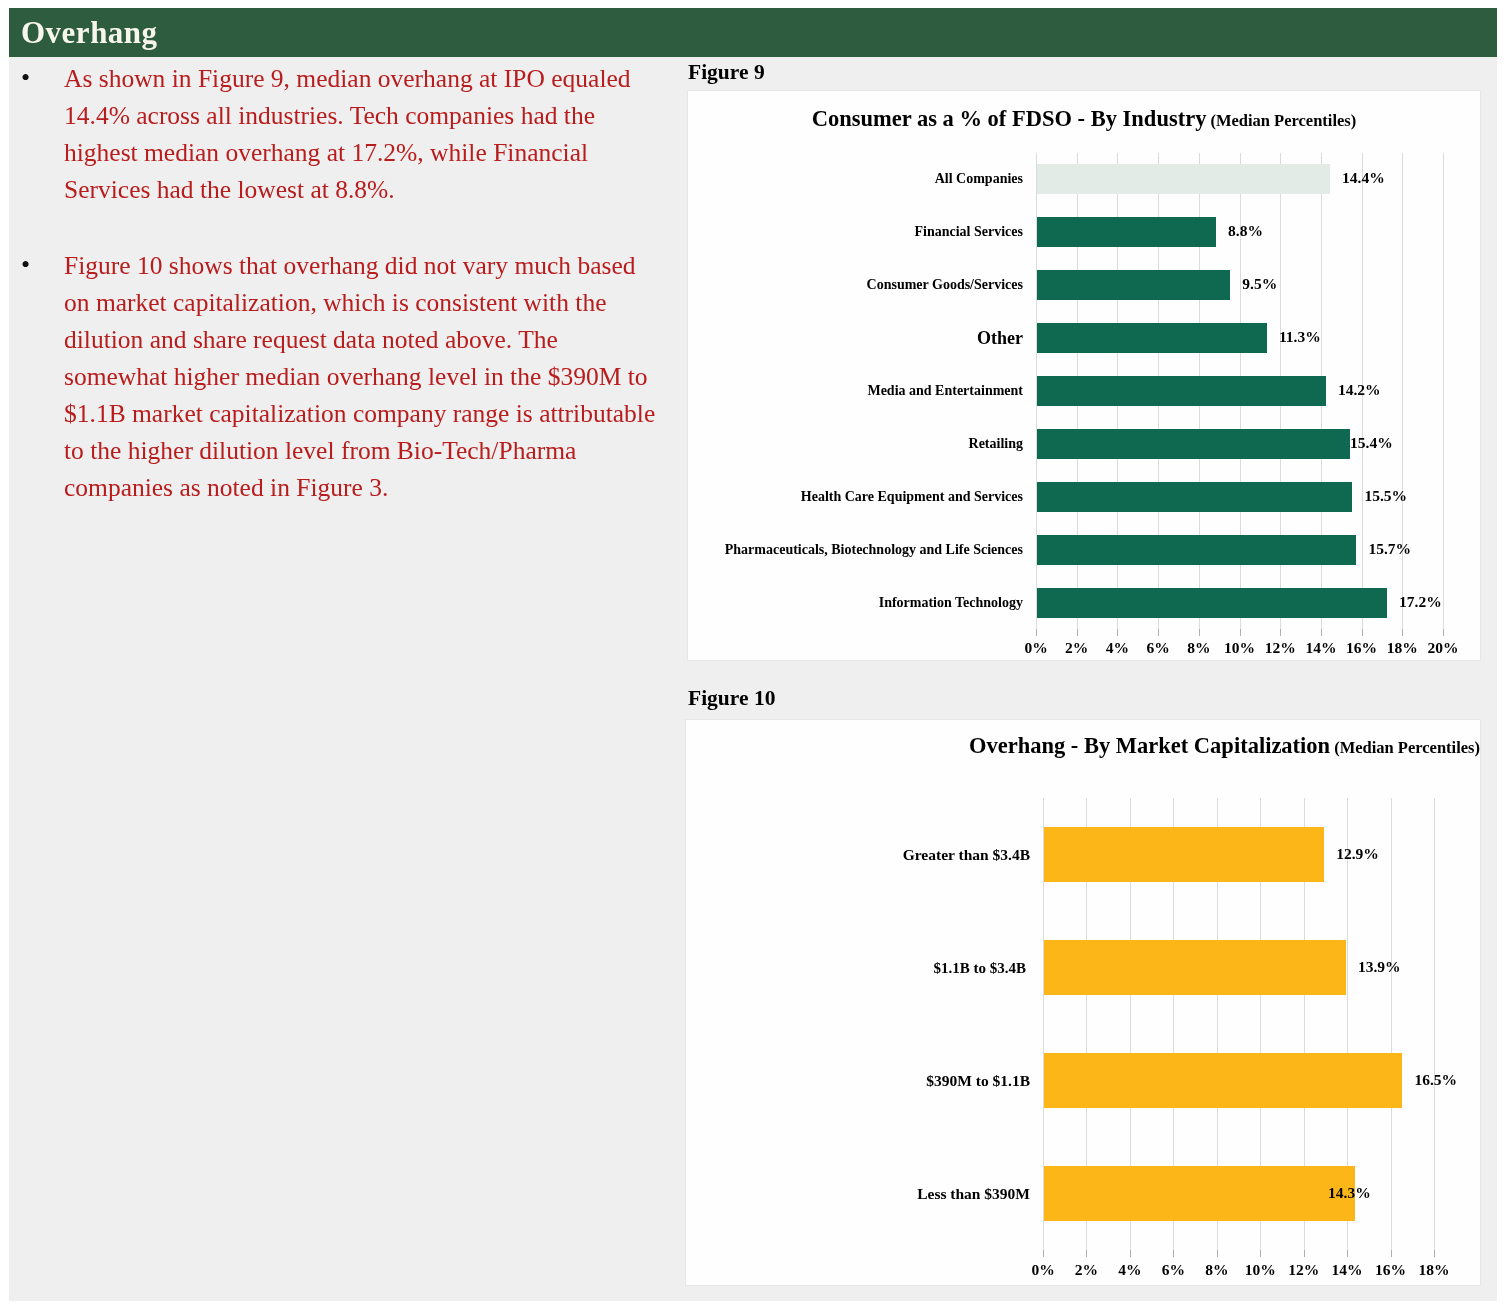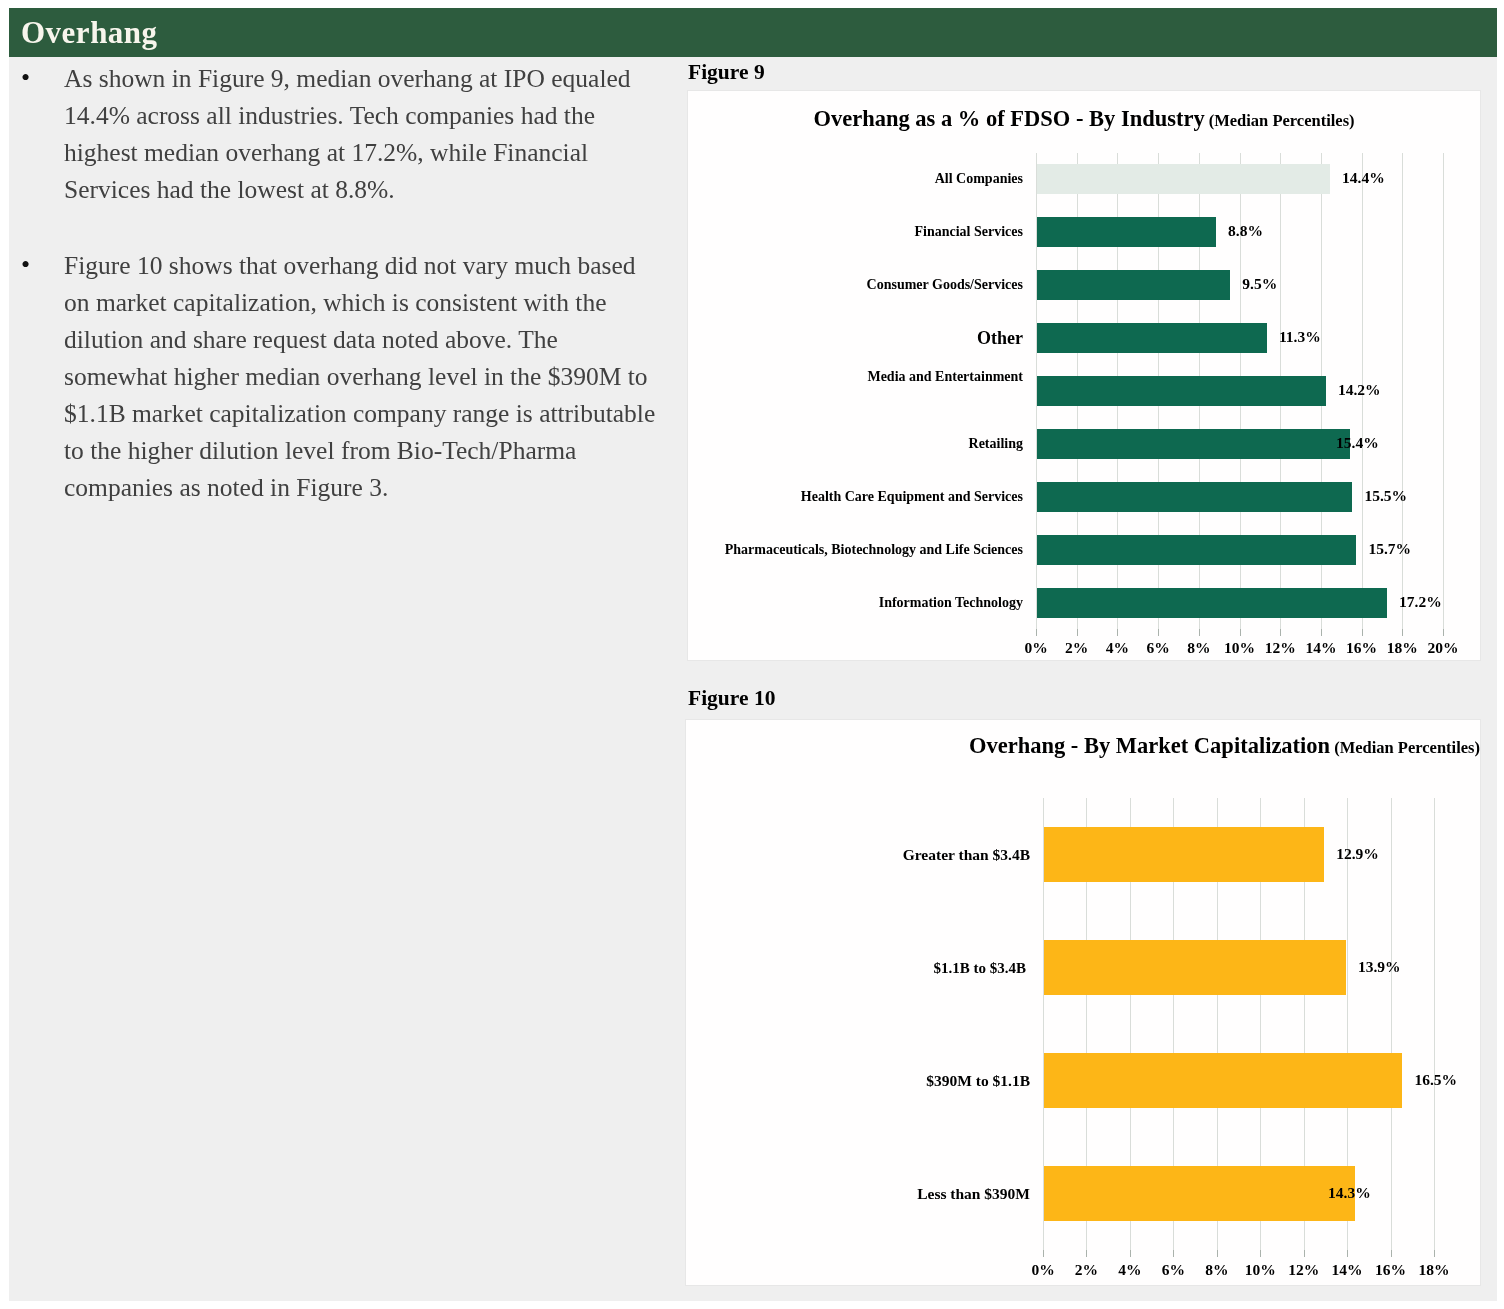--- a/index.html
+++ b/index.html
@@ -13,21 +13,21 @@
   }
   .header-bar .header-title {
     color:#f7f5ec; font-weight:bold; font-size:31px; letter-spacing:0.5px;
   }
 
   .body-bg { position:absolute; left:9px; top:57px; width:1488px; height:1244px; background:#efefef; }
 
   .text-col { position:absolute; left:18px; top:60px; width:648px; }
   .bullet {
     position:relative; padding-left:46px; font-size:25.5px; line-height:37px;
-    color:#404040; margin-bottom:39px; width:640px; list-style:none;
+    color:#b91c1c; margin-bottom:39px; width:640px; list-style:none;
   }
   .bullet::before { content:"\2022"; position:absolute; left:3px; top:-1px; font-size:26px; color:#111; }
 
   .figure-label { position:absolute; font-weight:bold; font-size:21.5px; color:#000; }
 
   .chart-panel { position:absolute; background:#fffefe; border:1px solid #e7e7e7; }
   .chart-title { position:absolute; left:0; width:100%; text-align:center; font-weight:bold; color:#000; white-space:nowrap; }
   .chart-title .main { font-size:22.5px; }
   .chart-title .sub  { font-size:16.5px; }
 
@@ -52,21 +52,21 @@
 
   <div class="text-col">
     <div class="bullet">As shown in Figure 9, median overhang at IPO equaled 14.4% across all industries. Tech companies had the highest median overhang at 17.2%, while Financial Services had the lowest at 8.8%.</div>
     <div class="bullet">Figure 10 shows that overhang did not vary much based on market capitalization, which is consistent with the dilution and share request data noted above. The somewhat higher median overhang level in the $390M to $1.1B market capitalization company range is attributable to the higher dilution level from Bio-Tech/Pharma companies as noted in Figure 3.</div>
   </div>
 
   <div class="figure-label" style="left:688px; top:60px;">Figure 9</div>
 
   <div class="chart-panel" style="left:687px; top:90px; width:794px; height:571px;">
     <div class="chart-title" style="top:15px;">
-      <span class="main">Overhang as a % of FDSO - By Industry</span>
+      <span class="main">Consumer as a % of FDSO - By Industry</span>
       <span class="sub">(Median Percentiles)</span>
     </div>
     <div class="plot">
         <div class="gridline" style="left: 348px; top: 62px; height: 476px;"></div>
         <div class="tick-stub" style="left: 348px; top: 538px;"></div>
         <div class="axis-label" style="left: 318px; top: 548px; width: 60px;">0%</div>
         <div class="gridline" style="left: 388.7px; top: 62px; height: 476px;"></div>
         <div class="tick-stub" style="left: 388.7px; top: 538px;"></div>
         <div class="axis-label" style="left: 358.7px; top: 548px; width: 60px;">2%</div>
         <div class="gridline" style="left: 429.4px; top: 62px; height: 476px;"></div>
@@ -101,26 +101,26 @@
         <div class="val-label" style="left: 654.04px; top: 78.4444px;">14.4%</div>
         <div class="cat-label" style="left: 4px; width: 331px; top: 132.333px; font-size: 14px; line-height: 18px;">Financial Services</div>
         <div class="bar" style="left: 349px; top: 126.333px; width: 179.08px; height: 30px; background: rgb(14, 105, 80);"></div>
         <div class="val-label" style="left: 540.08px; top: 131.333px;">8.8%</div>
         <div class="cat-label" style="left: 4px; width: 331px; top: 185.222px; font-size: 14px; line-height: 18px;">Consumer Goods/Services</div>
         <div class="bar" style="left: 349px; top: 179.222px; width: 193.325px; height: 30px; background: rgb(14, 105, 80);"></div>
         <div class="val-label" style="left: 554.325px; top: 184.222px;">9.5%</div>
         <div class="cat-label" style="left: 4px; width: 331px; top: 238.111px; font-size: 18px; line-height: 18px;">Other</div>
         <div class="bar" style="left: 349px; top: 232.111px; width: 229.955px; height: 30px; background: rgb(14, 105, 80);"></div>
         <div class="val-label" style="left: 590.955px; top: 237.111px;">11.3%</div>
-        <div class="cat-label" style="left: 4px; width: 331px; top: 277px; font-size: 14px; line-height: 18px;">Media and Entertainment</div>
+        <div class="cat-label" style="left: 4px; width: 331px; top: 291px; font-size: 14px; line-height: 18px;">Media and Entertainment</div>
         <div class="bar" style="left: 349px; top: 285px; width: 288.97px; height: 30px; background: rgb(14, 105, 80);"></div>
         <div class="val-label" style="left: 649.97px; top: 290px;">14.2%</div>
         <div class="cat-label" style="left: 4px; width: 331px; top: 343.889px; font-size: 14px; line-height: 18px;">Retailing</div>
         <div class="bar" style="left: 349px; top: 337.889px; width: 313.39px; height: 30px; background: rgb(14, 105, 80);"></div>
-        <div class="val-label" style="left: 648px; top: 342.889px;">15.4%</div>
+        <div class="val-label" style="left: 662px; top: 342.889px;">15.4%</div>
         <div class="cat-label" style="left: 4px; width: 331px; top: 396.778px; font-size: 14px; line-height: 18px;">Health Care Equipment and Services</div>
         <div class="bar" style="left: 349px; top: 390.778px; width: 315.425px; height: 30px; background: rgb(14, 105, 80);"></div>
         <div class="val-label" style="left: 676.425px; top: 395.778px;">15.5%</div>
         <div class="cat-label" style="left: 4px; width: 331px; top: 449.667px; font-size: 14px; line-height: 18px;">Pharmaceuticals, Biotechnology and Life Sciences</div>
         <div class="bar" style="left: 349px; top: 443.667px; width: 319.495px; height: 30px; background: rgb(14, 105, 80);"></div>
         <div class="val-label" style="left: 680.495px; top: 448.667px;">15.7%</div>
         <div class="cat-label" style="left: 4px; width: 331px; top: 502.556px; font-size: 14px; line-height: 18px;">Information Technology</div>
         <div class="bar" style="left: 349px; top: 496.556px; width: 350.02px; height: 30px; background: rgb(14, 105, 80);"></div>
         <div class="val-label" style="left: 711.02px; top: 501.556px;">17.2%</div>
       </div>

